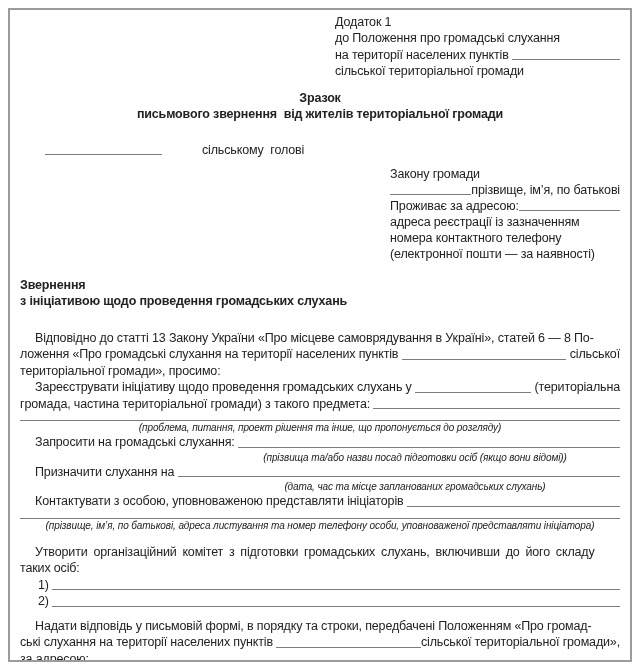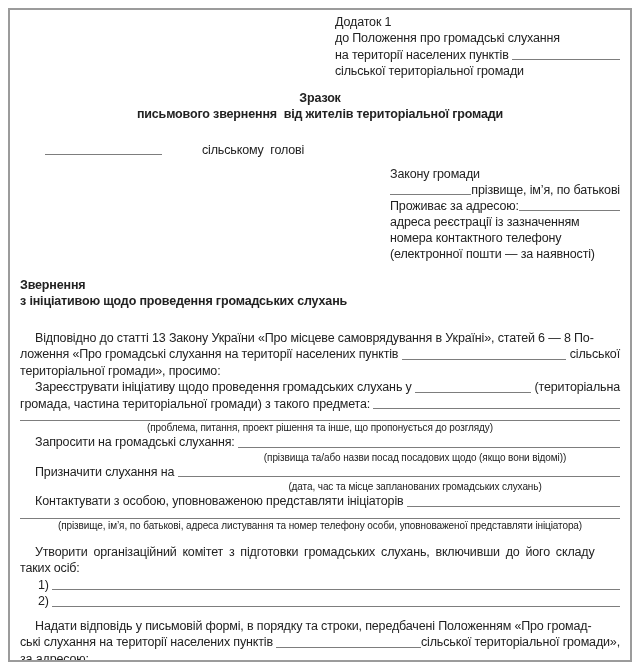--- a/index.html
+++ b/index.html
@@ -30,21 +30,21 @@
   .addr .t{margin-left:4px;}
   .appl{margin-left:370px;margin-top:8px;}
   .appl .ln,.appl .row{line-height:16px;}
   .subj{margin-top:15px;text-align:left;font-weight:700;}
   .bodyblk{margin-top:20px;}
   .bodyln{line-height:16.5px;white-space:pre;}
   .ind{padding-left:15px;}
   .ind2{padding-left:18px;}
   .rule{height:8px;border-bottom:1px solid #7d7d7d;}
   .cap{
-    font-size:10px;line-height:13px;
+    font-style:italic;font-size:10px;line-height:13px;
     text-align:center;letter-spacing:-0.1px;white-space:pre;
   }
   .capoff{margin-left:190px;}
   .mt12{margin-top:12px;}
   .mt8{margin-top:8px;}
   .ws2{word-spacing:2.5px;}
 </style>
 </head>
 <body>
 
@@ -109,21 +109,21 @@
       <span class="t">громада, частина територіальної громади) з такого предмета: </span>
       <span class="fill"></span>
     </div>
     <div class="rule"></div>
     <div class="cap">(проблема, питання, проект рішення та інше, що пропонується до розгляду)</div>
 
     <div class="row">
       <span class="t ind">Запросити на громадські слухання: </span>
       <span class="fill"></span>
     </div>
-    <div class="cap capoff">(прізвища та/або назви посад посадових щодо (якщо вони відомі))</div>
+    <div class="cap capoff">(прізвища та/або назви посад підготовки осіб (якщо вони відомі))</div>
 
     <div class="row">
       <span class="t ind">Призначити слухання на </span>
       <span class="fill"></span>
     </div>
     <div class="cap capoff">(дата, час та місце запланованих громадських слухань)</div>
 
     <div class="row">
       <span class="t ind">Контактувати з особою, уповноваженою представляти ініціаторів </span>
       <span class="fill"></span>

